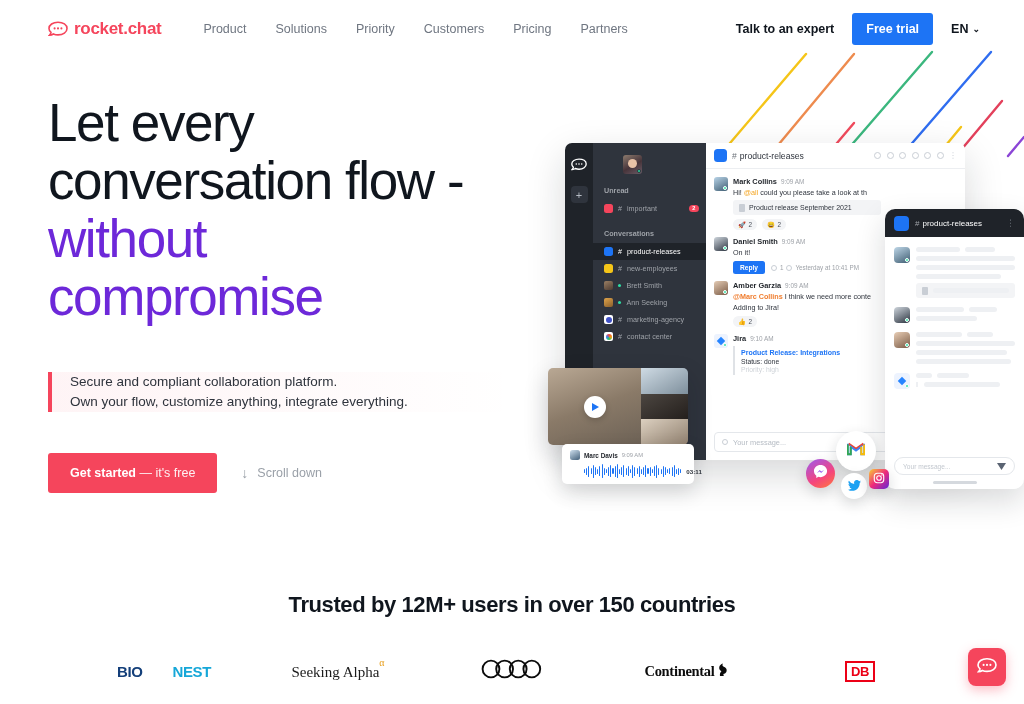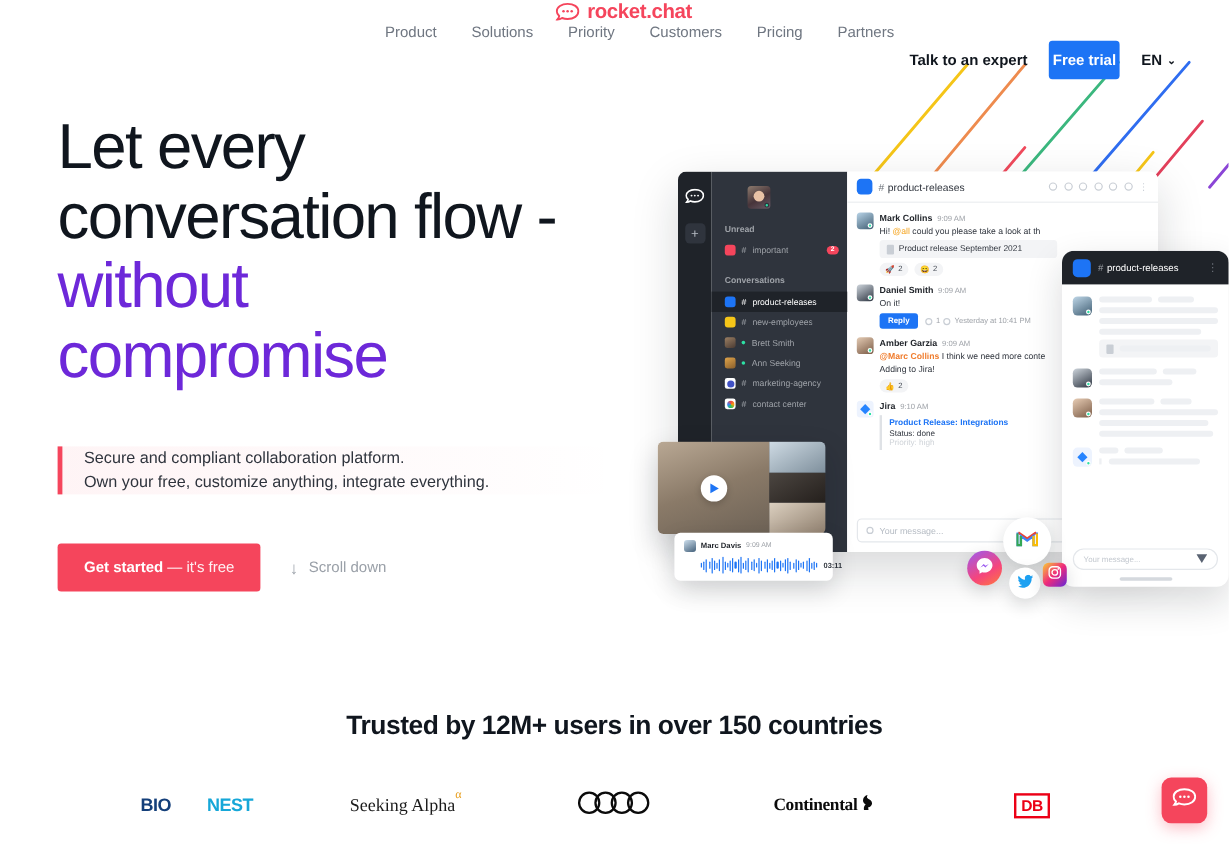--- a/index.html
+++ b/index.html
@@ -9,32 +9,31 @@
     background: #ffffff;
     overflow: hidden;
   }
   .page { position: relative; width: 1024px; height: 704px; background: #fff; }
 
   
   .header {
     position: absolute; top: 0; left: 0; width: 1024px; height: 57px;
     display: flex; align-items: center; padding: 0 32px; z-index: 60;
     background: transparent;
-    flex-direction: column;
   }
   .logo { display: flex; align-items: center; gap: 6px; margin-left: 16px; }
   .logo-mark { width: 20px; height: 16px; position: relative; }
   .logo-text { font-size: 17px; font-weight: 700; color: #F5455C; letter-spacing: -0.3px; }
   .nav { display: flex; align-items: center; gap: 29px; margin-left: 42px; }
   .nav a { font-size: 12.5px; color: #6f7681; text-decoration: none; white-space: nowrap; }
   .header-right { margin-left: auto; display: flex; align-items: center; gap: 18px; margin-right: 12px; }
   .talk-expert { font-size: 12.5px; color: #10161e; font-weight: 600; white-space: nowrap; }
   .free-trial {
     background: #1D74F5; color: #fff; font-size: 12.5px; font-weight: 600;
-    padding: 9px 3px; border-radius: 3px; border: none; cursor: pointer; white-space: nowrap;
+    padding: 9px 14px; border-radius: 3px; border: none; cursor: pointer; white-space: nowrap;
   }
   .lang { font-size: 12.5px; color: #10161e; font-weight: 600; display: flex; align-items: center; gap: 4px; }
   .chev { font-size: 9px; color: #10161e; }
 
   
   .hero-left { position: absolute; left: 48px; top: 94px; width: 470px; z-index: 40; }
   h1.headline {
     font-size: 53px; line-height: 58px; font-weight: 400;
     color: #10161e; letter-spacing: -1.4px;
   }
@@ -270,21 +269,21 @@
   <div class="hero-left">
     <h1 class="headline">
       <span>Let every</span><br>
       <span>conversation flow -</span><br>
       <span class="red">without</span><br>
       <span class="red">compromise</span>
     </h1>
 
     <div class="subtitle">
       <p>Secure and compliant collaboration platform.</p>
-      <p>Own your free, customize anything, integrate everything.</p>
+      <p>Own your flow, customize anything, integrate everything.</p>
     </div>
 
     <div class="cta-row">
       <button class="btn-primary">
         <b>Get started</b><span> — it's free</span>
       </button>
       <span class="scroll-down">
         <span class="arrow-down">↓</span>
         <span>Scroll down</span>
       </span>

